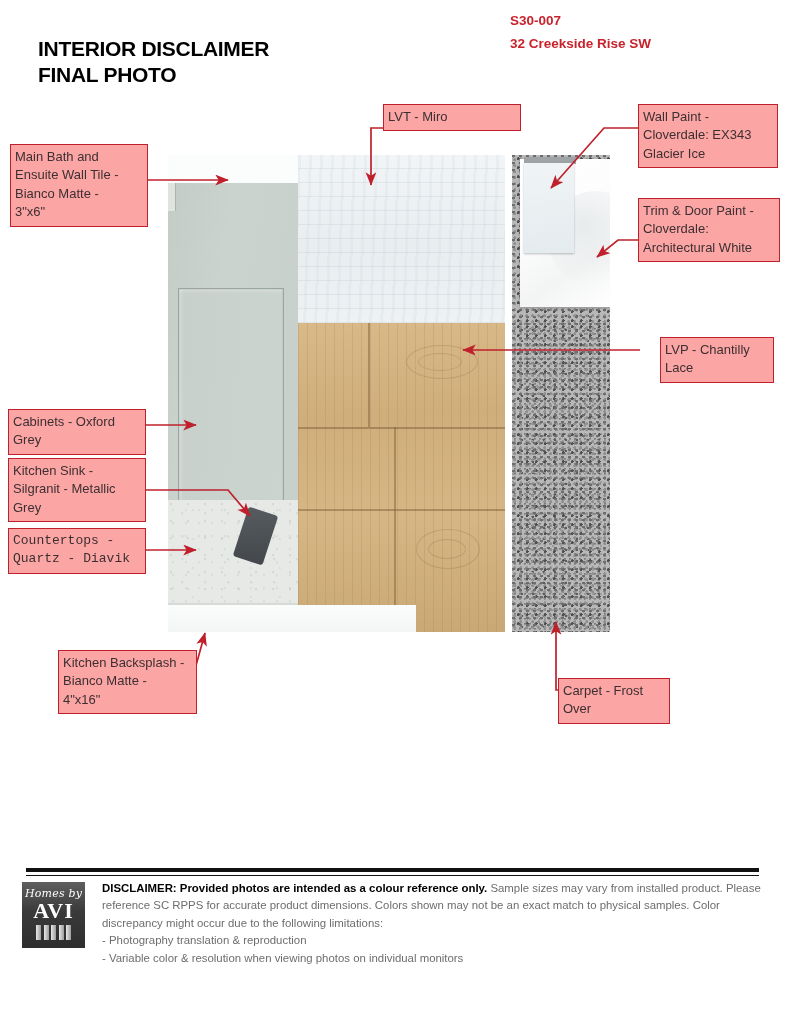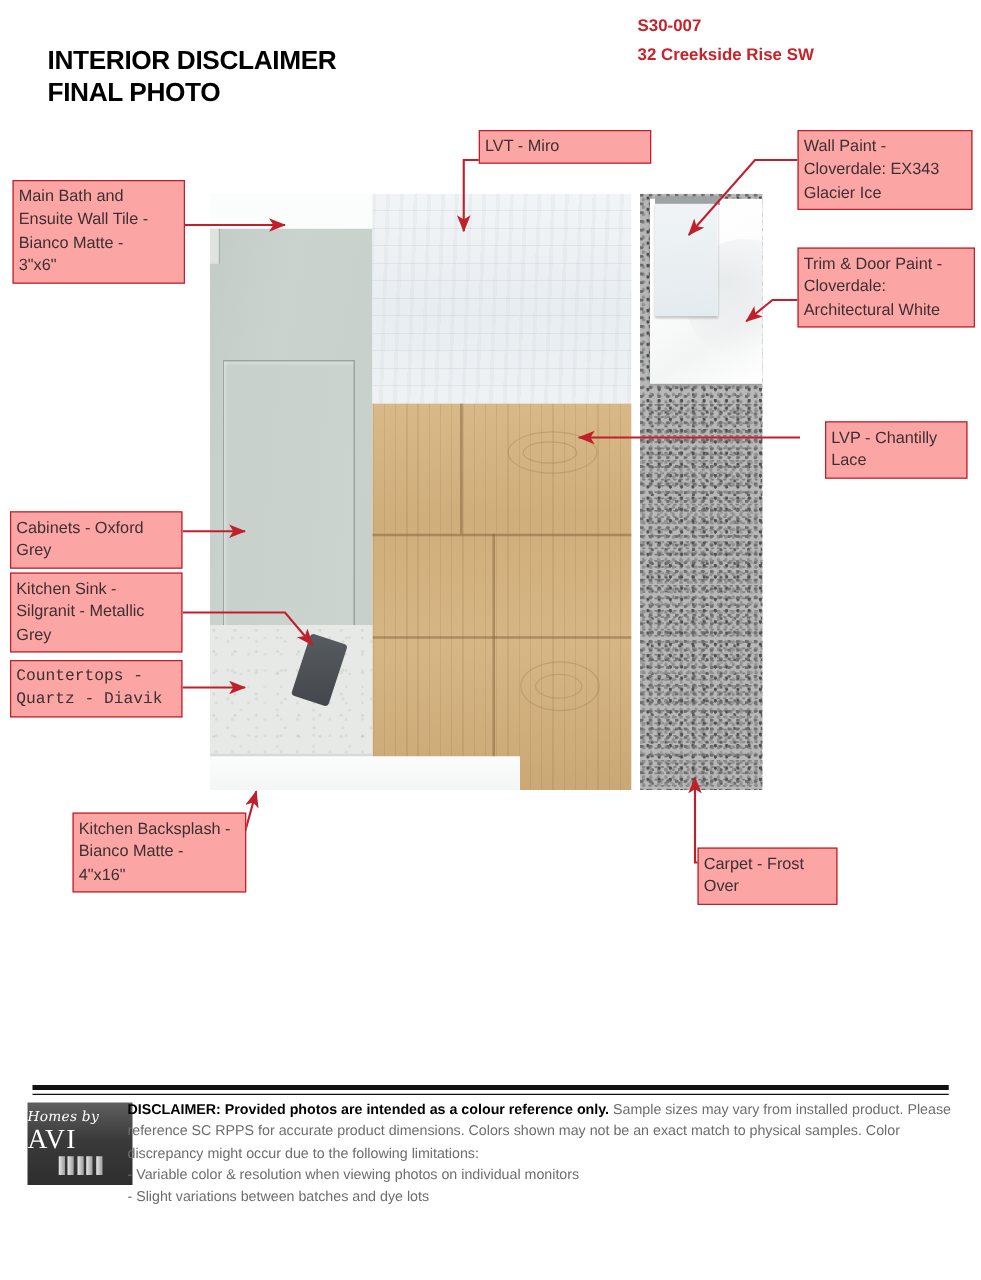--- a/index.html
+++ b/index.html
@@ -180,36 +180,37 @@
   #footer-rule-thick {
     position: absolute; left: 26px; top: 868px;
     width: 733px; height: 4px; background: #111;
   }
   #footer-rule-thin {
     position: absolute; left: 26px; top: 875px;
     width: 733px; height: 1.4px; background: #111;
   }
   #logo {
     position: absolute; left: 22px; top: 882px;
-    width: 84px; height: 66px;
+    width: 63px; height: 66px;
     background: linear-gradient(180deg,#5f5f5f 0%,#3a3a3a 45%,#2e2e2e 100%);
     color: #ffffff;
+    text-align: center;
     overflow: hidden;
   }
   #logo .script {
     font-family: "DejaVu Serif", serif;
     font-style: italic;
     font-size: 11px;
     margin-top: 5px;
     letter-spacing: .2px;
   }
   #logo .avi {
     font-family: "Liberation Serif", serif;
     font-size: 22px;
-    font-weight: normal;
+    font-weight: bold;
     letter-spacing: 1px;
     line-height: .95;
     margin-top: 1px;
   }
   #logo .cols {
     display: flex; justify-content: center; gap: 2.5px; margin-top: 3px;
   }
   #logo .cols i {
     display: block; width: 5px; height: 15px;
     background: linear-gradient(90deg,#e8e8e8,#9c9c9c);
@@ -336,16 +337,16 @@
       <i></i>
       <i></i>
   </div>
 </div>
 
 <div id="disclaimer">
   <div>
     <span class="lead">DISCLAIMER: Provided photos are intended as a colour reference only.</span><span class="body"> Sample sizes may vary from installed product.  Please reference SC RPPS for accurate product dimensions.  Colors shown may not be an exact match to physical samples.  Color discrepancy might occur due to the following limitations:</span>
   </div>
   <ul id="limitations">
+      <li>- Photography translation &amp; reproduction</li>
       <li>- Variable color &amp; resolution when viewing photos on individual monitors</li>
-      <li>- Slight variations between batches and dye lots</li>
     </ul>
 </div>
 
 </body></html>

